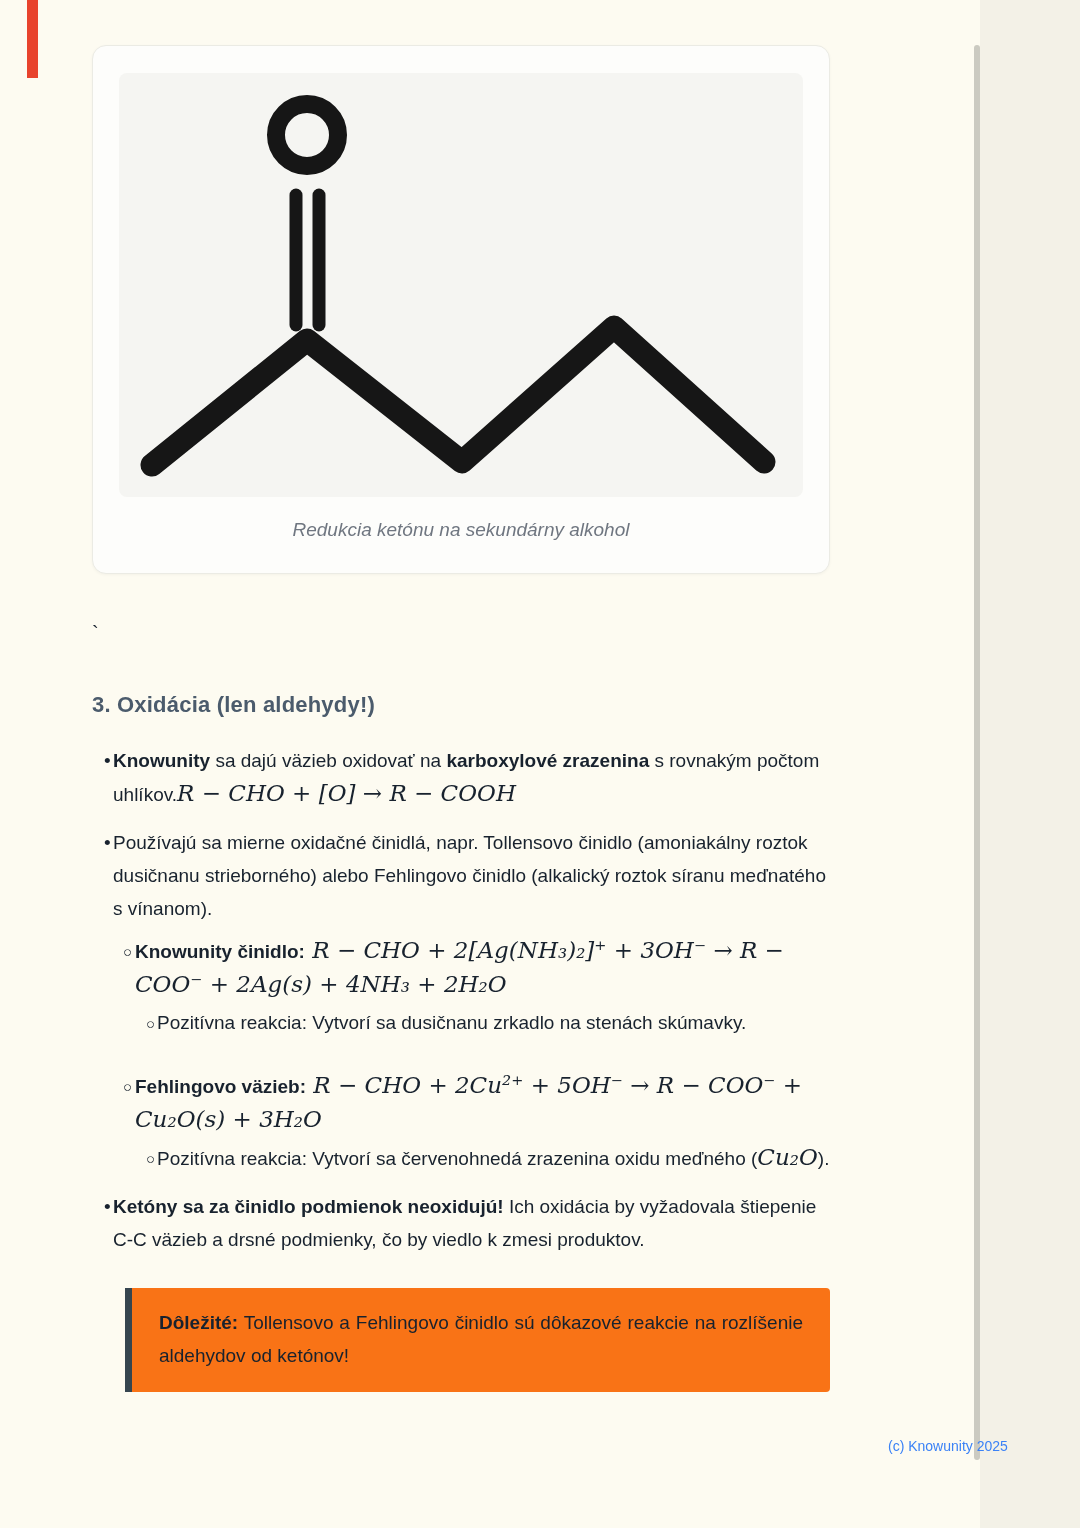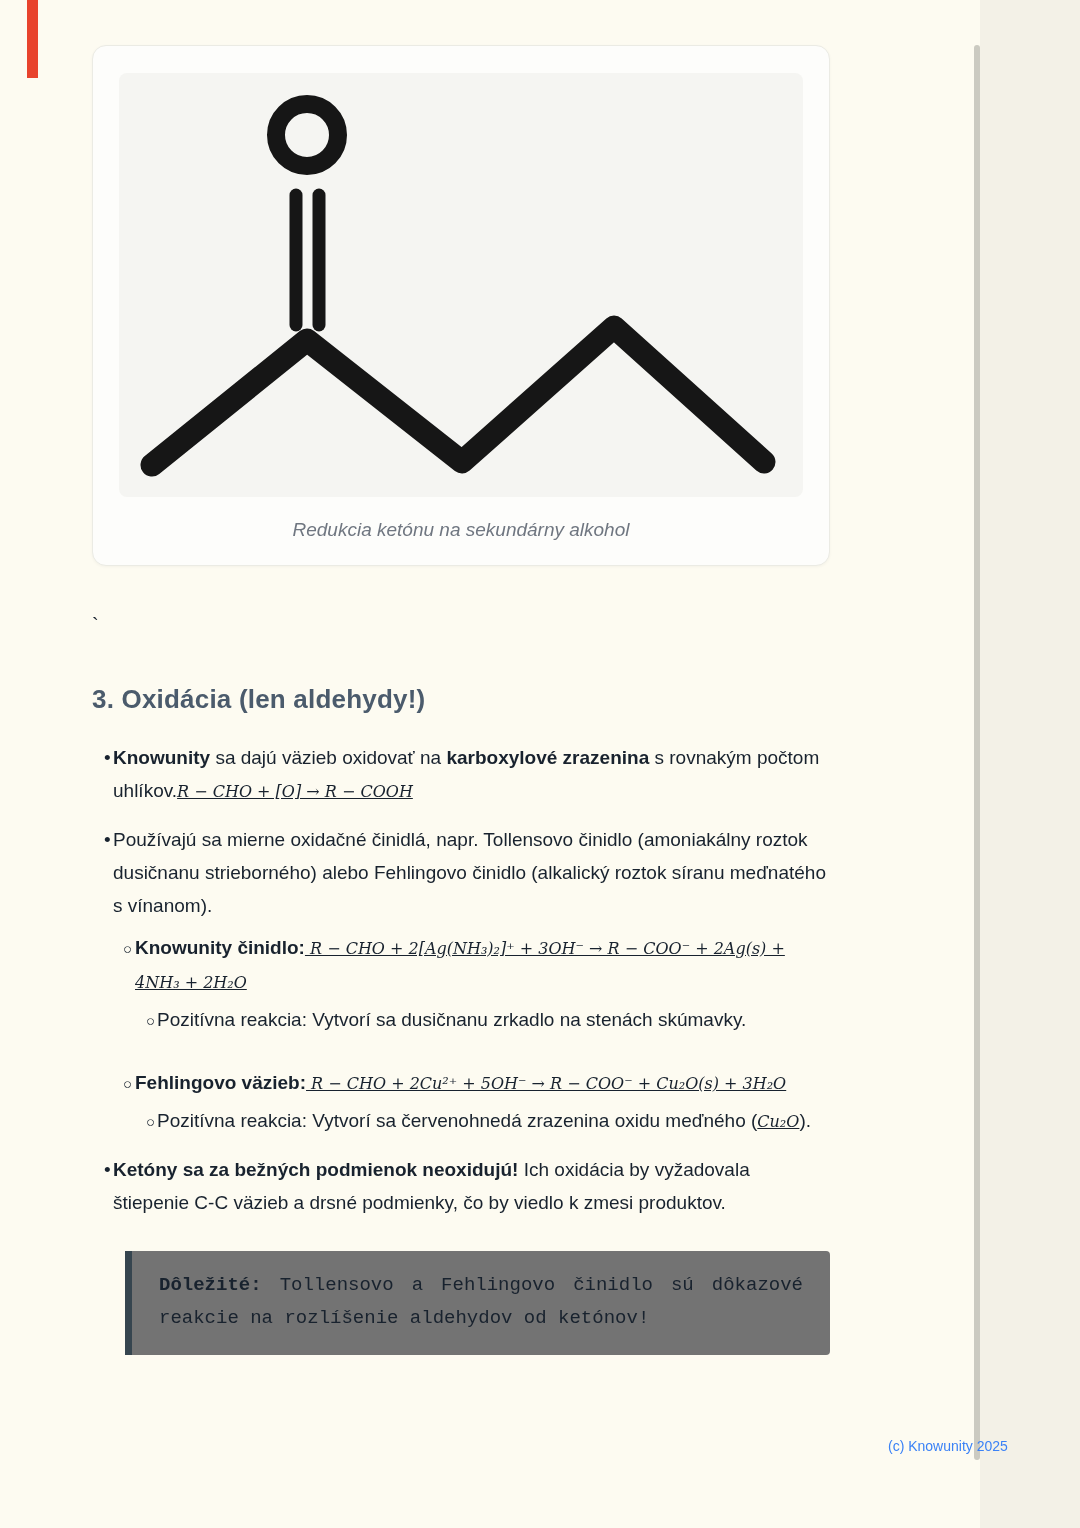--- a/index.html
+++ b/index.html
@@ -31,21 +31,21 @@
     position: absolute; left: 92px; top: 0;
     width: 738px;
   }
   
   .figure-card {
     margin-top: 45px;
     width: 738px;
     background: #fdfdfb;
     border: 1px solid #ebebe4;
     border-radius: 14px;
-    padding: 27px 26px 0 26px;
+    padding: 27px 26px 8px 26px;
     box-shadow: 0 1px 3px rgba(0,0,0,0.04);
   }
   .figure-image {
     width: 684px; height: 424px;
     background: #f5f5f2;
     border-radius: 8px;
     display: flex; align-items: center; justify-content: center;
     overflow: hidden;
   }
   .figure-caption {
@@ -56,21 +56,21 @@
     padding: 22px 0 24px 0;
   }
   .stray-char {
     margin-top: 48px;
     font-size: 20px;
     color: #18222e;
     height: 24px;
   }
   .section-heading {
     margin-top: 46px;
-    font-size: 26px;
+    font-size: 22px;
     font-weight: bold;
     color: #4b5b6c;
     letter-spacing: 0.2px;
   }
   
   .list { margin-top: 26px; font-size: 19px; line-height: 33px; }
   .li { display: flex; }
   .li .marker { flex: 0 0 21px; padding-left: 12px; }
   .li .body { flex: 1; }
   .marker.disc { font-size: 19px; }
@@ -79,35 +79,33 @@
   .sublist { margin-top: 9px; }
   .subli { display: flex; }
   .subli .marker { flex: 0 0 22px; padding-left: 10px; }
   .subsubli { display: flex; margin-top: 4px; }
   .subsubli .marker { flex: 0 0 22px; padding-left: 11px; }
   .gap-lg { margin-top: 30px; }
   .b { font-weight: bold; }
   .math {
     font-family: "DejaVu Serif", serif;
     font-style: italic;
-    font-size: 16px;
-    text-decoration: underline;
+    font-size: 23px;
   }
   
   .callout {
     margin: 32px 0 0 33px;
     width: 705px;
-    background: #737373;
+    background: #f97316;
     border-left: 7px solid #36454f;
     border-radius: 0 4px 4px 0;
     padding: 18px 27px 20px 27px;
     font-size: 19px;
     line-height: 33px;
     text-align: justify;
-    font-family: Liberation Mono, monospace;
   }
   .footer {
     position: absolute;
     left: 888px; top: 1438px;
     font-size: 14px;
     color: #3b82f6;
     z-index: 2;
     white-space: nowrap;
   }
   svg .bond { stroke: #161616; fill: none; stroke-linecap: round; stroke-linejoin: round; }
@@ -180,21 +178,21 @@
             </div>
           </div>
 
         </div>
       </div>
     </div>
 
     <div class="li gap-lg">
       <div class="marker disc">•</div>
       <div class="body">
-        <span class="b">Ketóny sa za bežných podmienok neoxidujú!</span><span> Ich oxidácia by vyžadovala štiepenie C-C väzieb a drsné podmienky, čo by viedlo k zmesi produktov.</span>
+        <span class="b">Ketóny sa za činidlo podmienok neoxidujú!</span><span> Ich oxidácia by vyžadovala štiepenie C-C väzieb a drsné podmienky, čo by viedlo k zmesi produktov.</span>
       </div>
     </div>
 
   </div>
 
   <div class="callout">
     <span class="b">Dôležité:</span><span> Tollensovo a Fehlingovo činidlo sú dôkazové reakcie na rozlíšenie aldehydov od ketónov!</span>
   </div>
 
 </div>

